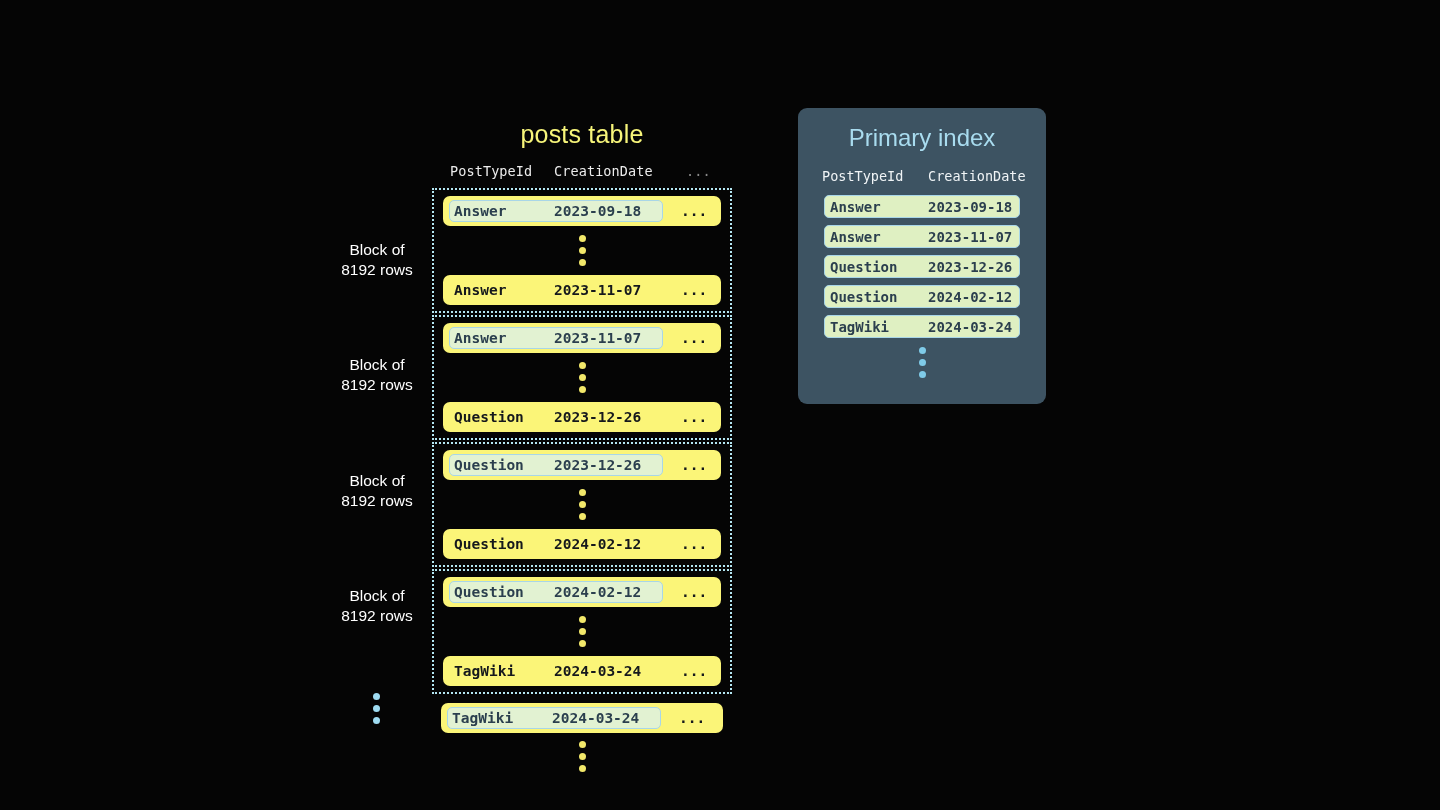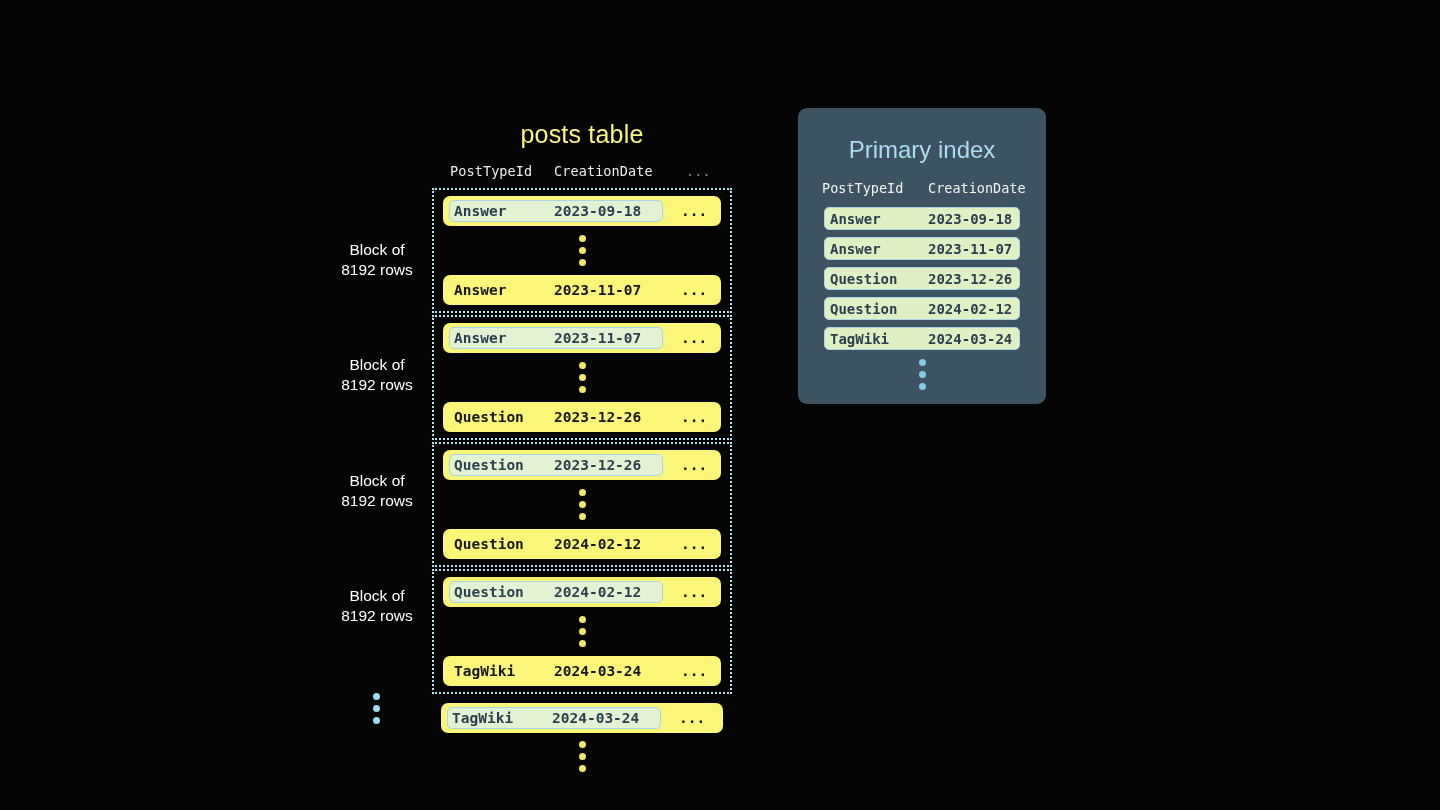--- a/index.html
+++ b/index.html
@@ -131,21 +131,21 @@
   
   #primary-index {
     position: absolute;
     left: 798px;
     top: 108px;
     width: 248px;
     height: 296px;
     background: #3d5362;
     border-radius: 9px;
     box-sizing: border-box;
-    padding: 28px 0 0 0;
+    padding: 16px 0 0 0;
   }
   #index-title {
     text-align: center;
     color: #a9dcef;
     font-size: 24px;
     font-family: "Liberation Sans", sans-serif;
     margin-bottom: 16px;
   }
   #index-headers {
     display: flex;

